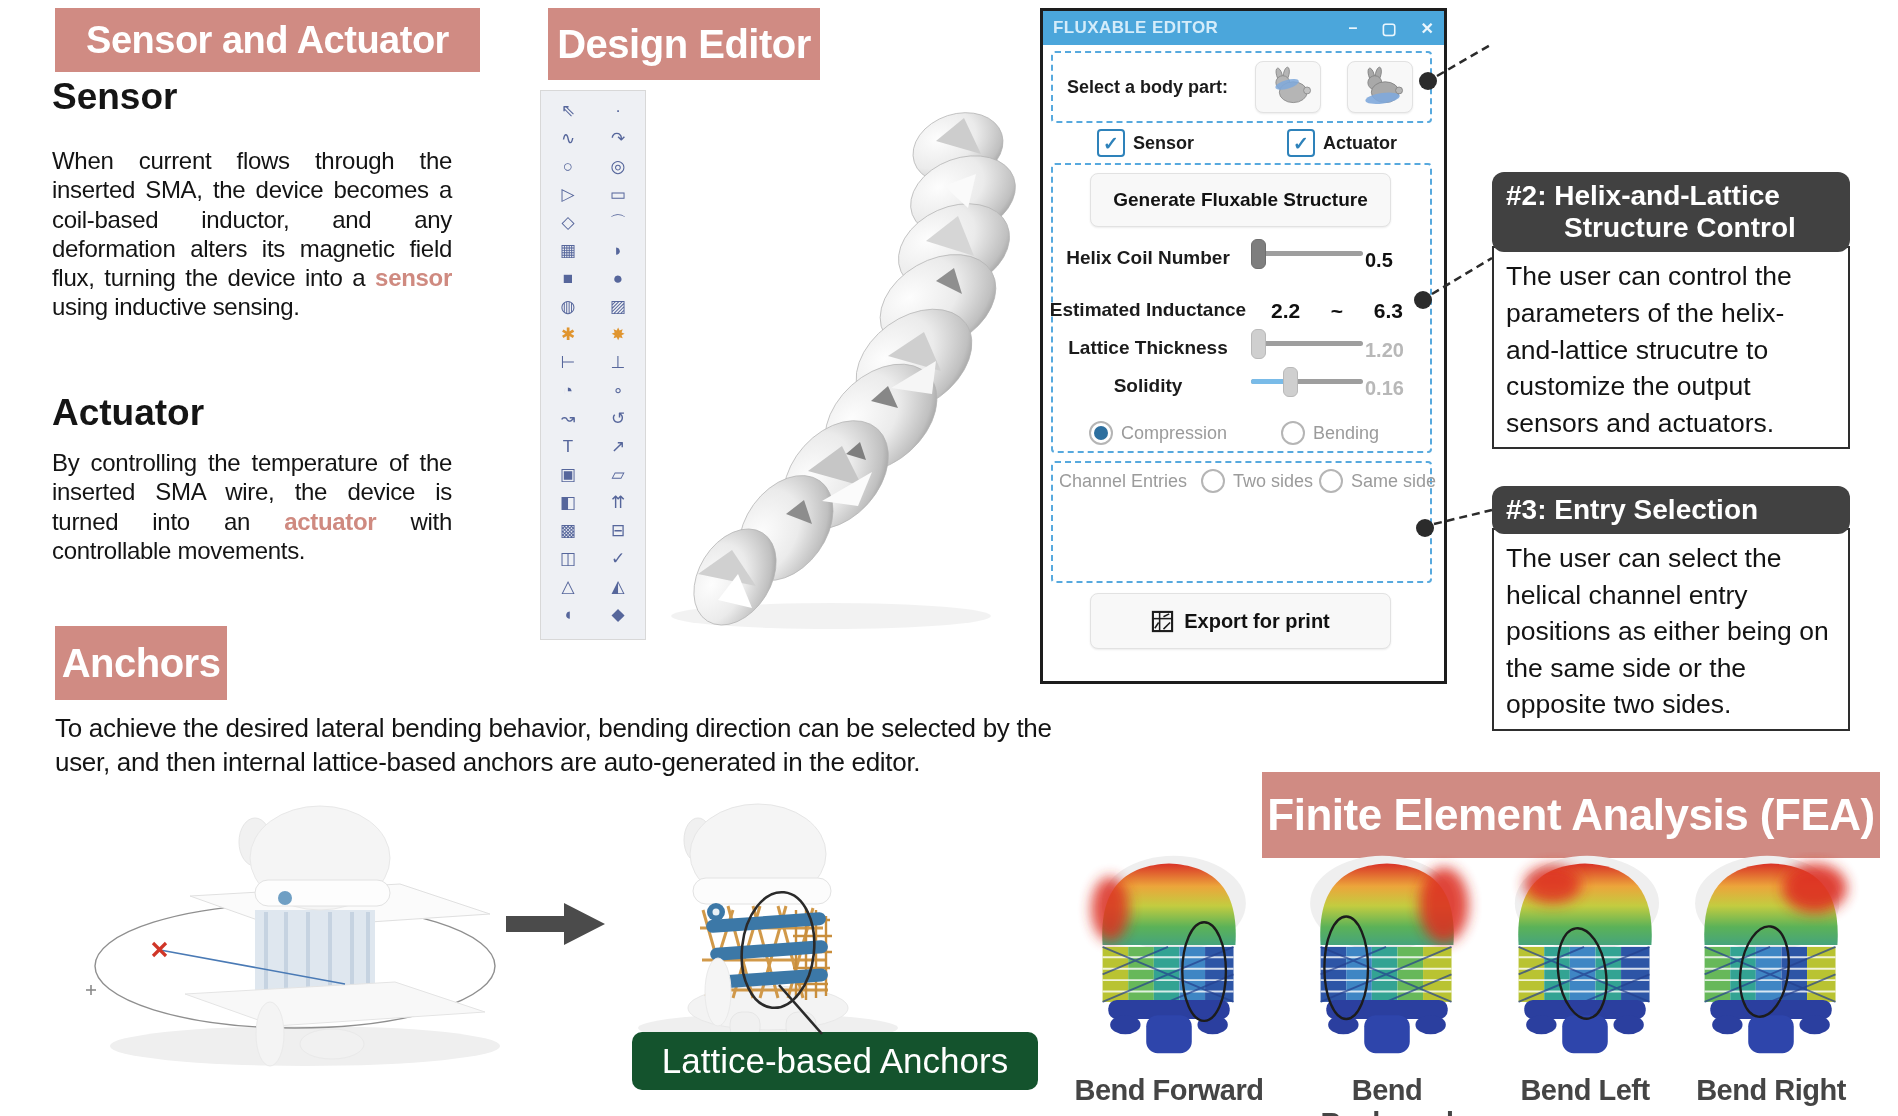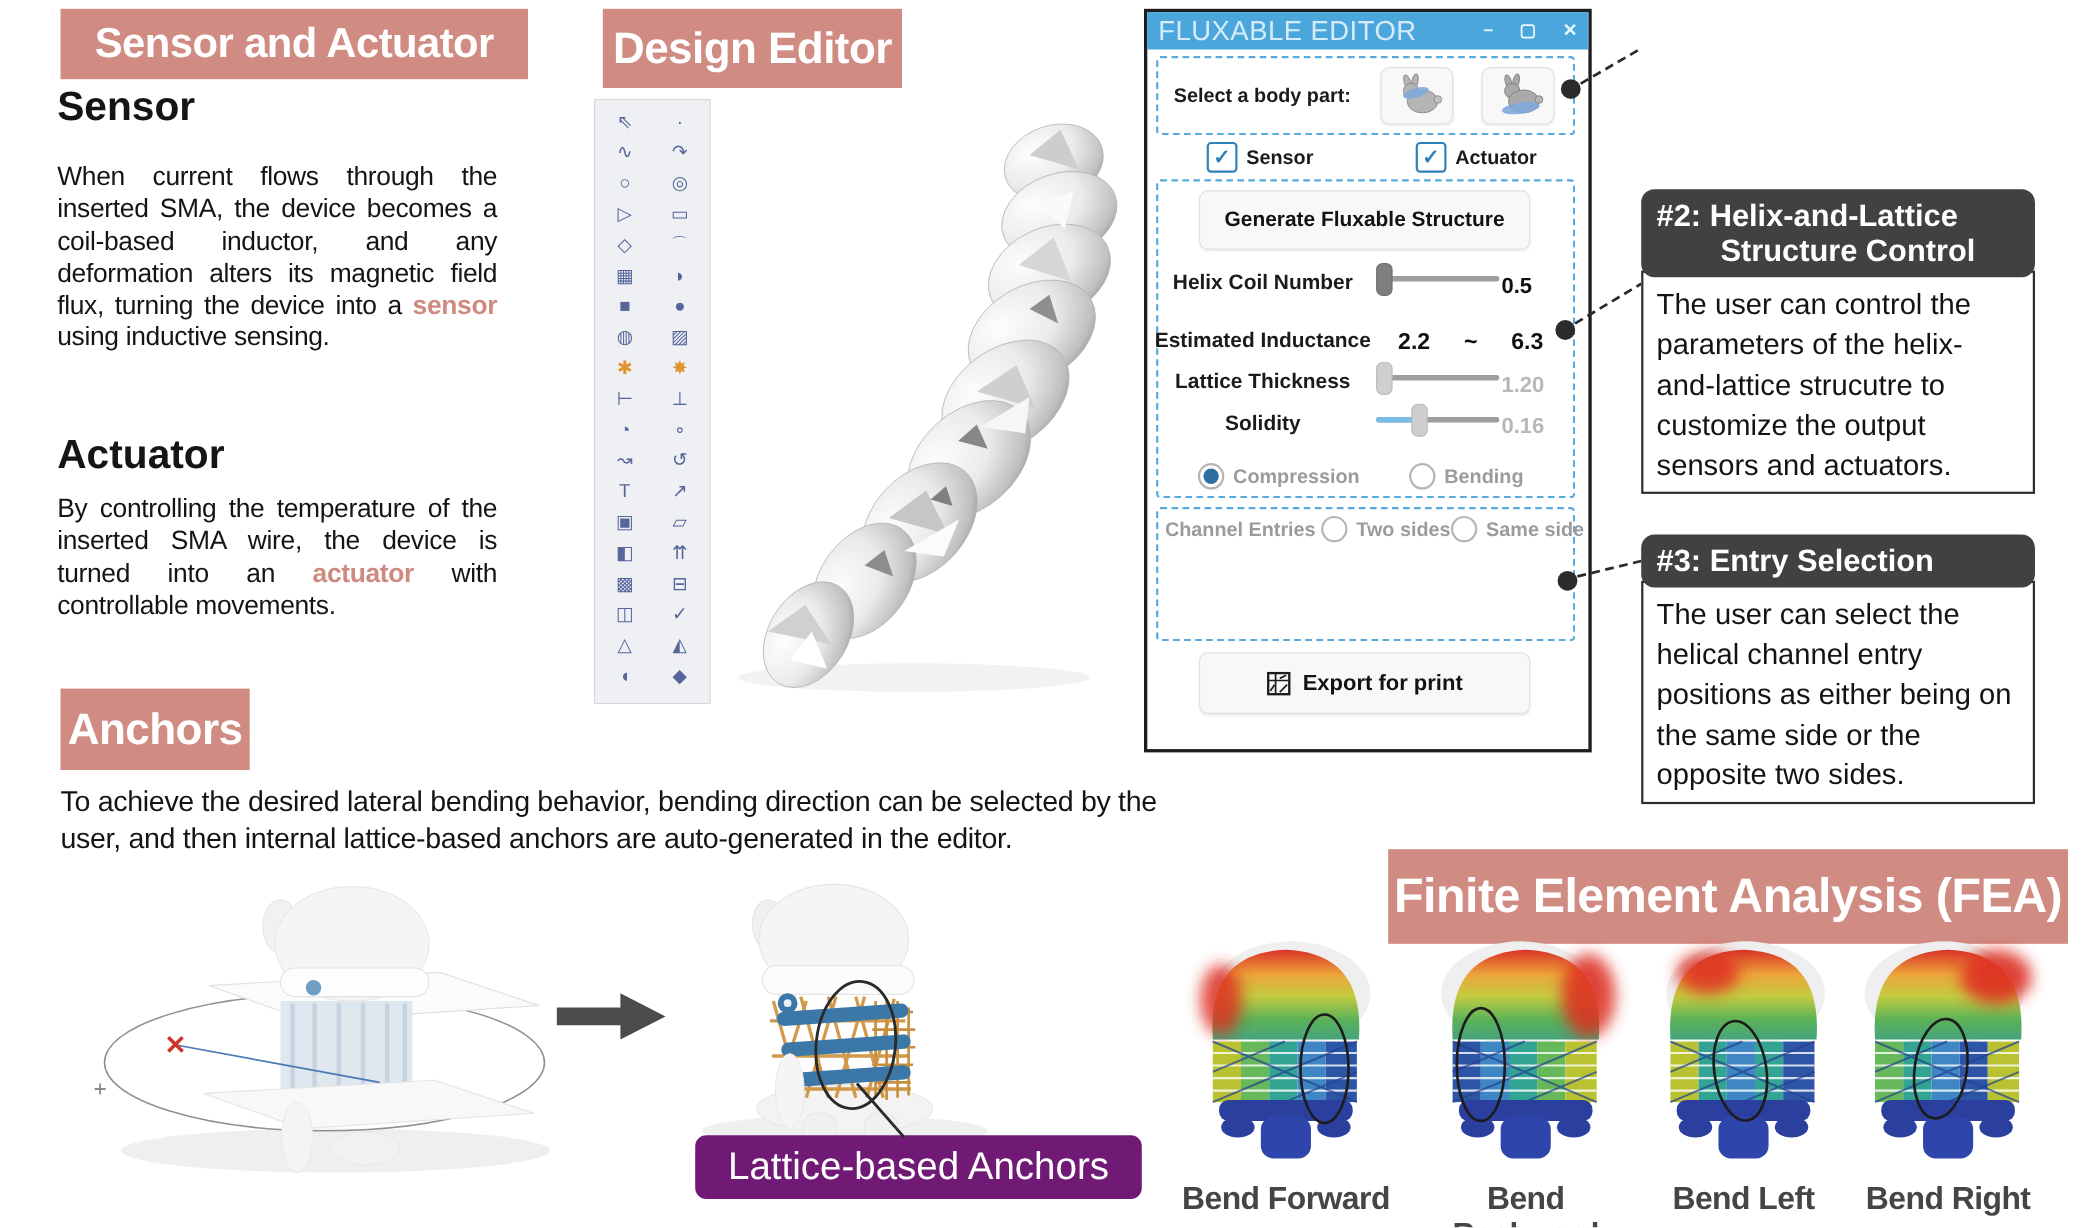--- a/index.html
+++ b/index.html
@@ -34,21 +34,21 @@
   #mesh{position:absolute;left:636px;top:56px;width:420px;height:580px}
 
   #rhino-cap{position:absolute;left:452px;top:628px;width:326px;height:52px;border:3px solid #4c4c4c;
              background:#fff;display:flex;align-items:center;justify-content:center;
              font-size:32px;font-weight:600;color:#111}
 
   
   #fx{position:absolute;left:1040px;top:8px;width:401px;height:670px;border:3px solid #1d1d1d;background:#fff}
   #fx-title{position:absolute;left:0;top:0;width:100%;height:34px;background:#4ba6db;
             display:flex;align-items:center;padding:0 10px;box-sizing:border-box}
-  #fx-title .t{color:#d4ecfa;font-weight:normal;font-size:25px;letter-spacing:0.4px}
+  #fx-title .t{color:#d4ecfa;font-weight:bold;font-size:17px;letter-spacing:0.4px}
   .fx-ctrls{margin-left:auto;display:flex;gap:24px;color:#eaf6fd;font-size:16px;font-weight:bold;align-items:center}
   .fx-ctrls span{cursor:pointer}
   .dashed{position:absolute;border:2px dashed #57a9de;border-radius:4px;box-sizing:border-box}
   #sec1{left:8px;top:40px;width:381px;height:72px}
   #sec2{left:8px;top:152px;width:381px;height:290px}
   #sec3{left:8px;top:450px;width:381px;height:122px}
   .fx-label{position:absolute;font-weight:bold;font-size:18px;color:#1b1b1b}
   #lbl-body{left:24px;top:66px}
   .fx-btn{position:absolute;background:#f8f8f8;border:1.5px solid #e2e2e2;border-radius:8px;
           display:flex;align-items:center;justify-content:center;gap:10px;font-weight:bold;
@@ -81,21 +81,21 @@
   .sval.gray{color:#b8b8b8}
   #v-helix{left:322px;top:238px}
   #v-lattice{left:322px;top:328px}
   #v-solidity{left:322px;top:366px}
   #ind-vals{position:absolute;left:228px;top:288px;width:132px;display:flex;justify-content:space-between;
             font-weight:bold;font-size:21px;color:#101010}
   .radio{position:absolute;width:20px;height:20px;border:2px solid #b5b5b5;border-radius:50%;background:#fff;cursor:pointer}
   .radio.sel::after{content:"";position:absolute;inset:3px;border-radius:50%;background:#2d6f9f}
   #r-comp{left:46px;top:410px}
   #r-bend{left:238px;top:410px}
-  .glabel{position:absolute;font-weight:bold;font-size:18px;color:#9b9b9b}
+  .glabel{position:absolute;font-weight:normal;font-size:18px;color:#9b9b9b}
   #lbl-comp{left:78px;top:412px}
   #lbl-bend{left:270px;top:412px}
   #lbl-channel{left:16px;top:460px}
   #r-two{left:158px;top:458px}
   #r-same{left:276px;top:458px}
   #lbl-two{left:190px;top:460px}
   #lbl-same{left:308px;top:460px}
   #btn-select{left:47px;top:498px;width:301px;height:56px;font-size:20px}
   #btn-export{left:47px;top:582px;width:301px;height:56px;font-size:20px}
 
@@ -107,21 +107,21 @@
   .ann-body{background:#fff;border:2px solid #2e2e2e;padding:6px 12px;font-size:26.5px;line-height:1.38;
             color:#131313;margin-top:-6px;position:relative;z-index:1;padding-top:10px}
   #ann1{left:1492px;top:8px}
   #ann2{left:1492px;top:172px}
   #ann3{left:1492px;top:486px}
 
   
   #imgA{position:absolute;left:70px;top:798px;width:470px;height:285px}
   #arrow{position:absolute;left:506px;top:902px;width:100px;height:44px}
   #imgB{position:absolute;left:618px;top:798px;width:300px;height:248px}
-  #anchor-label{position:absolute;left:632px;top:1032px;width:406px;height:58px;background:#701a75;
+  #anchor-label{position:absolute;left:632px;top:1032px;width:406px;height:58px;background:#14532d;
                 border-radius:10px;color:#fff;font-size:35px;display:flex;align-items:center;justify-content:center}
 
   
   .fea-fig{position:absolute;top:852px;width:190px;height:212px}
   #fea1{left:1074px} #fea2{left:1292px} #fea3{left:1490px} #fea4{left:1676px}
   .fea-label{position:absolute;top:1074px;width:210px;text-align:center;font-size:29px;font-weight:bold;color:#454545;letter-spacing:-0.5px}
   #feaL1{left:1064px} #feaL2{left:1282px} #feaL3{left:1480px} #feaL4{left:1666px}
 
   #overlay{position:absolute;left:0;top:0;pointer-events:none}
 </style>

